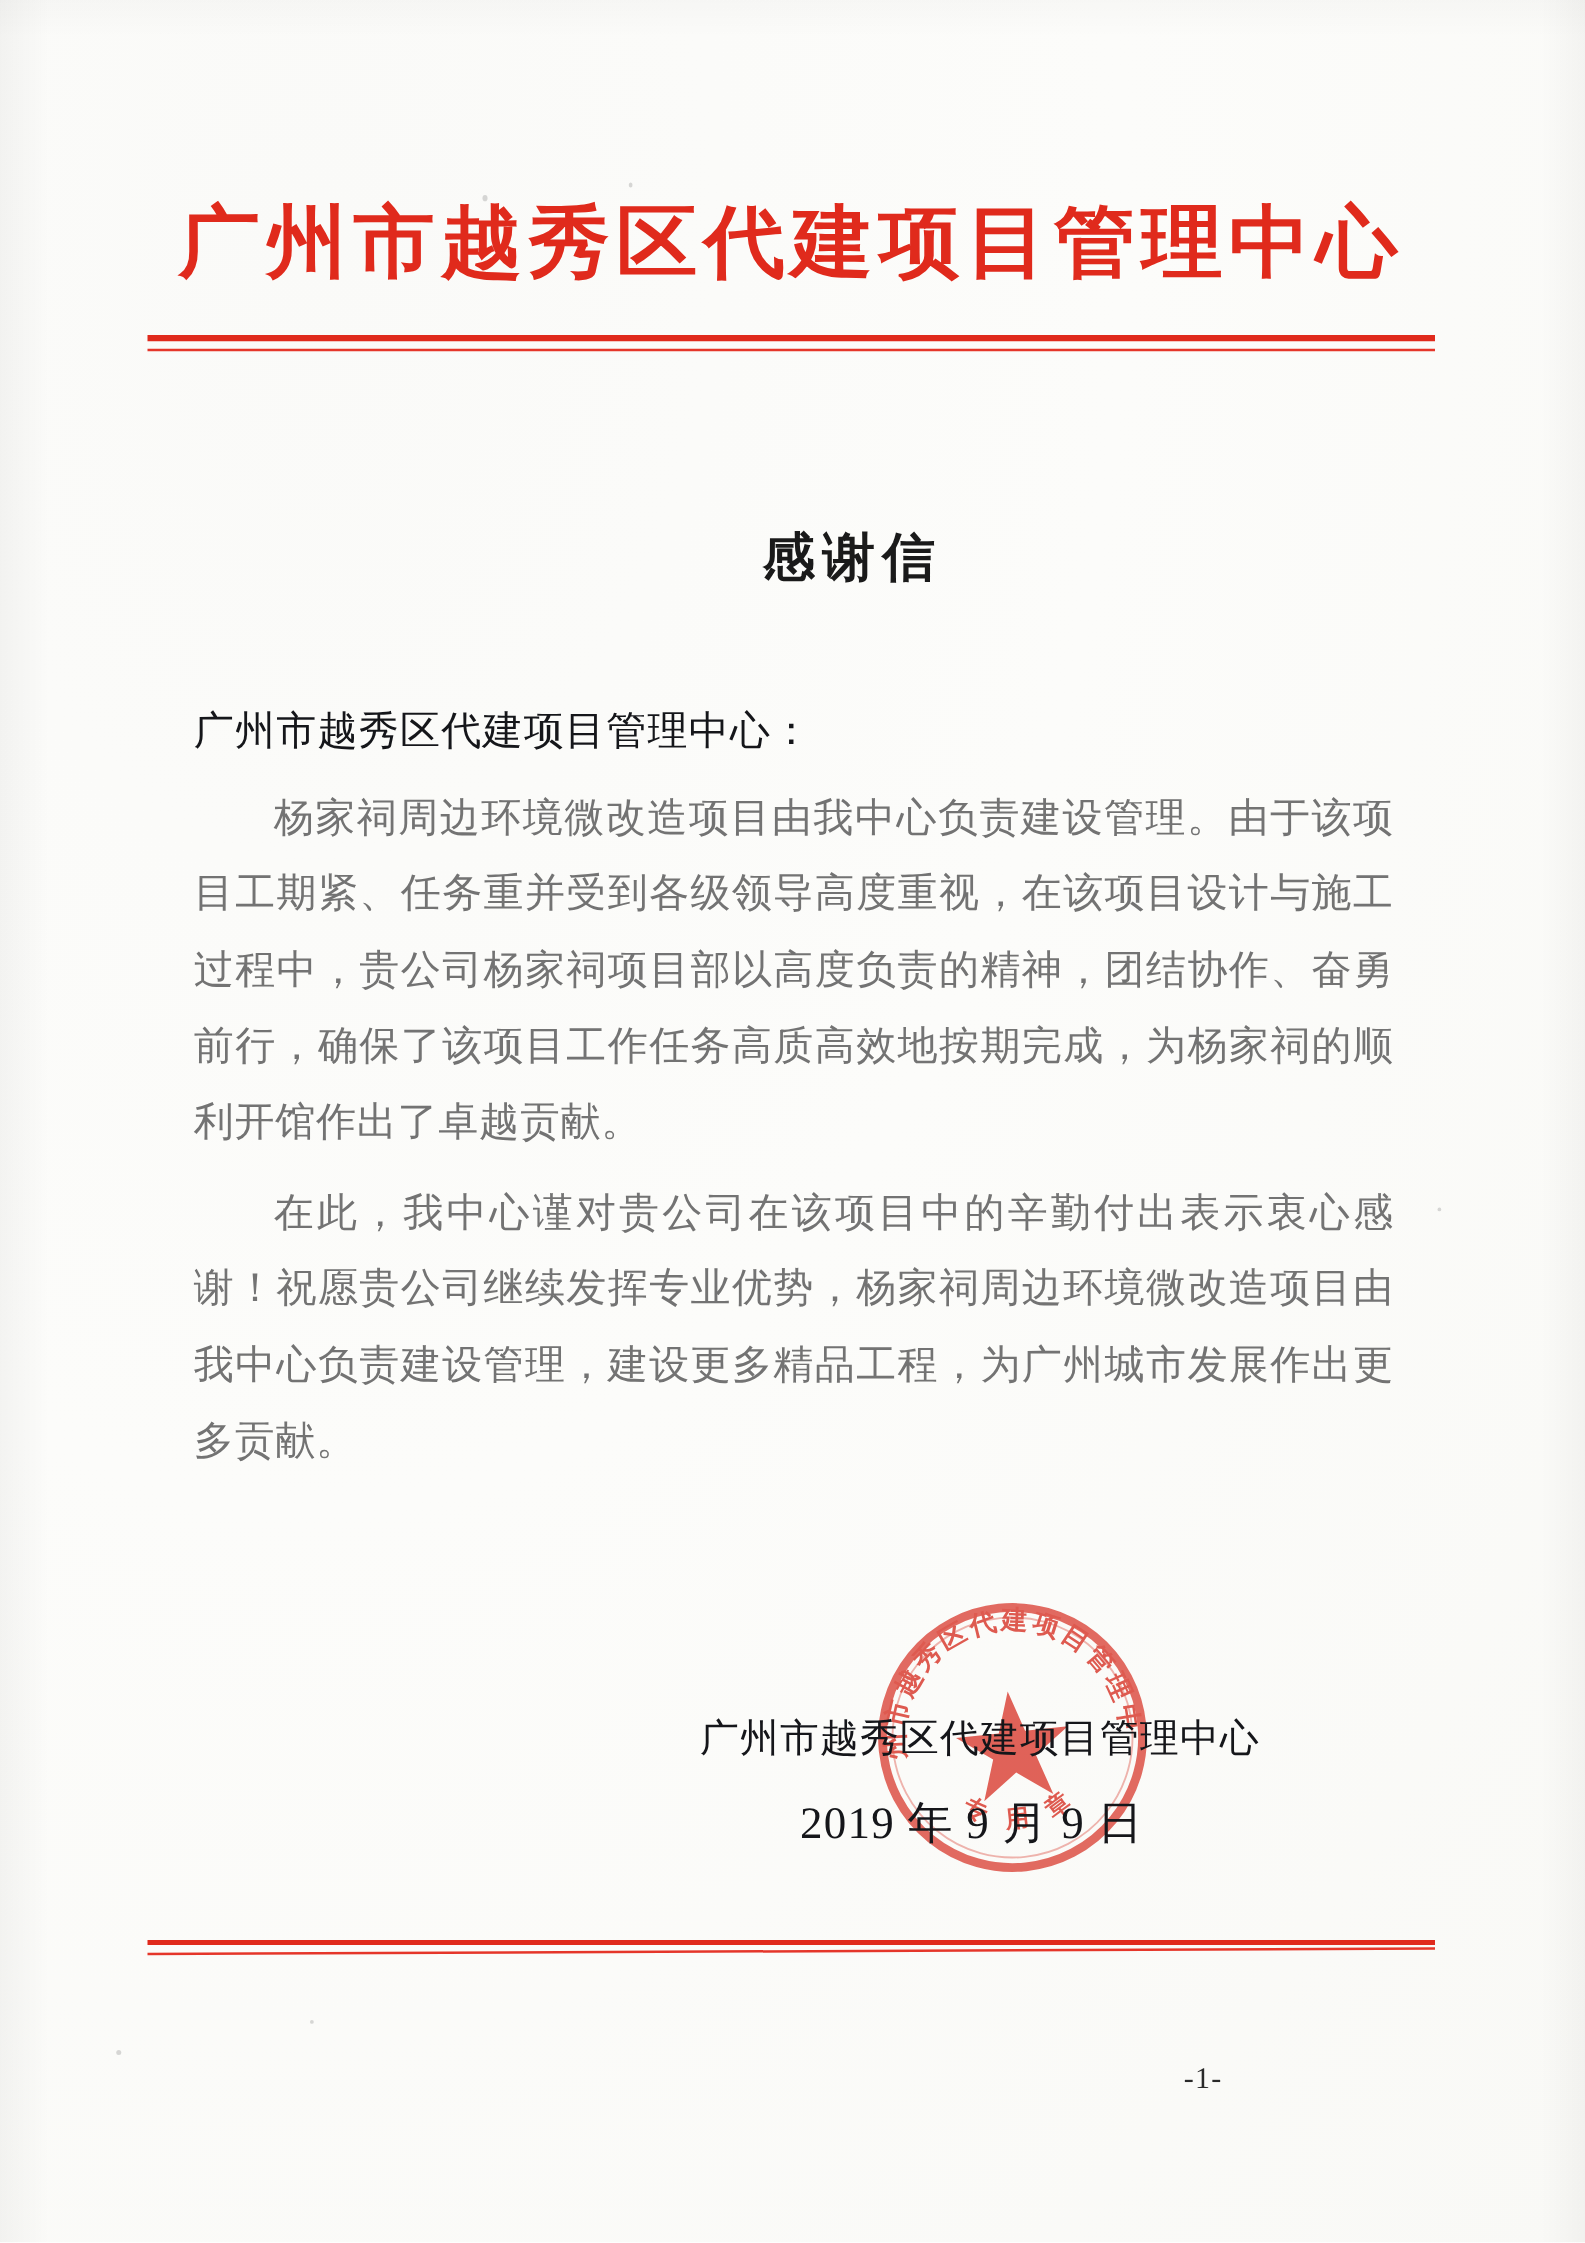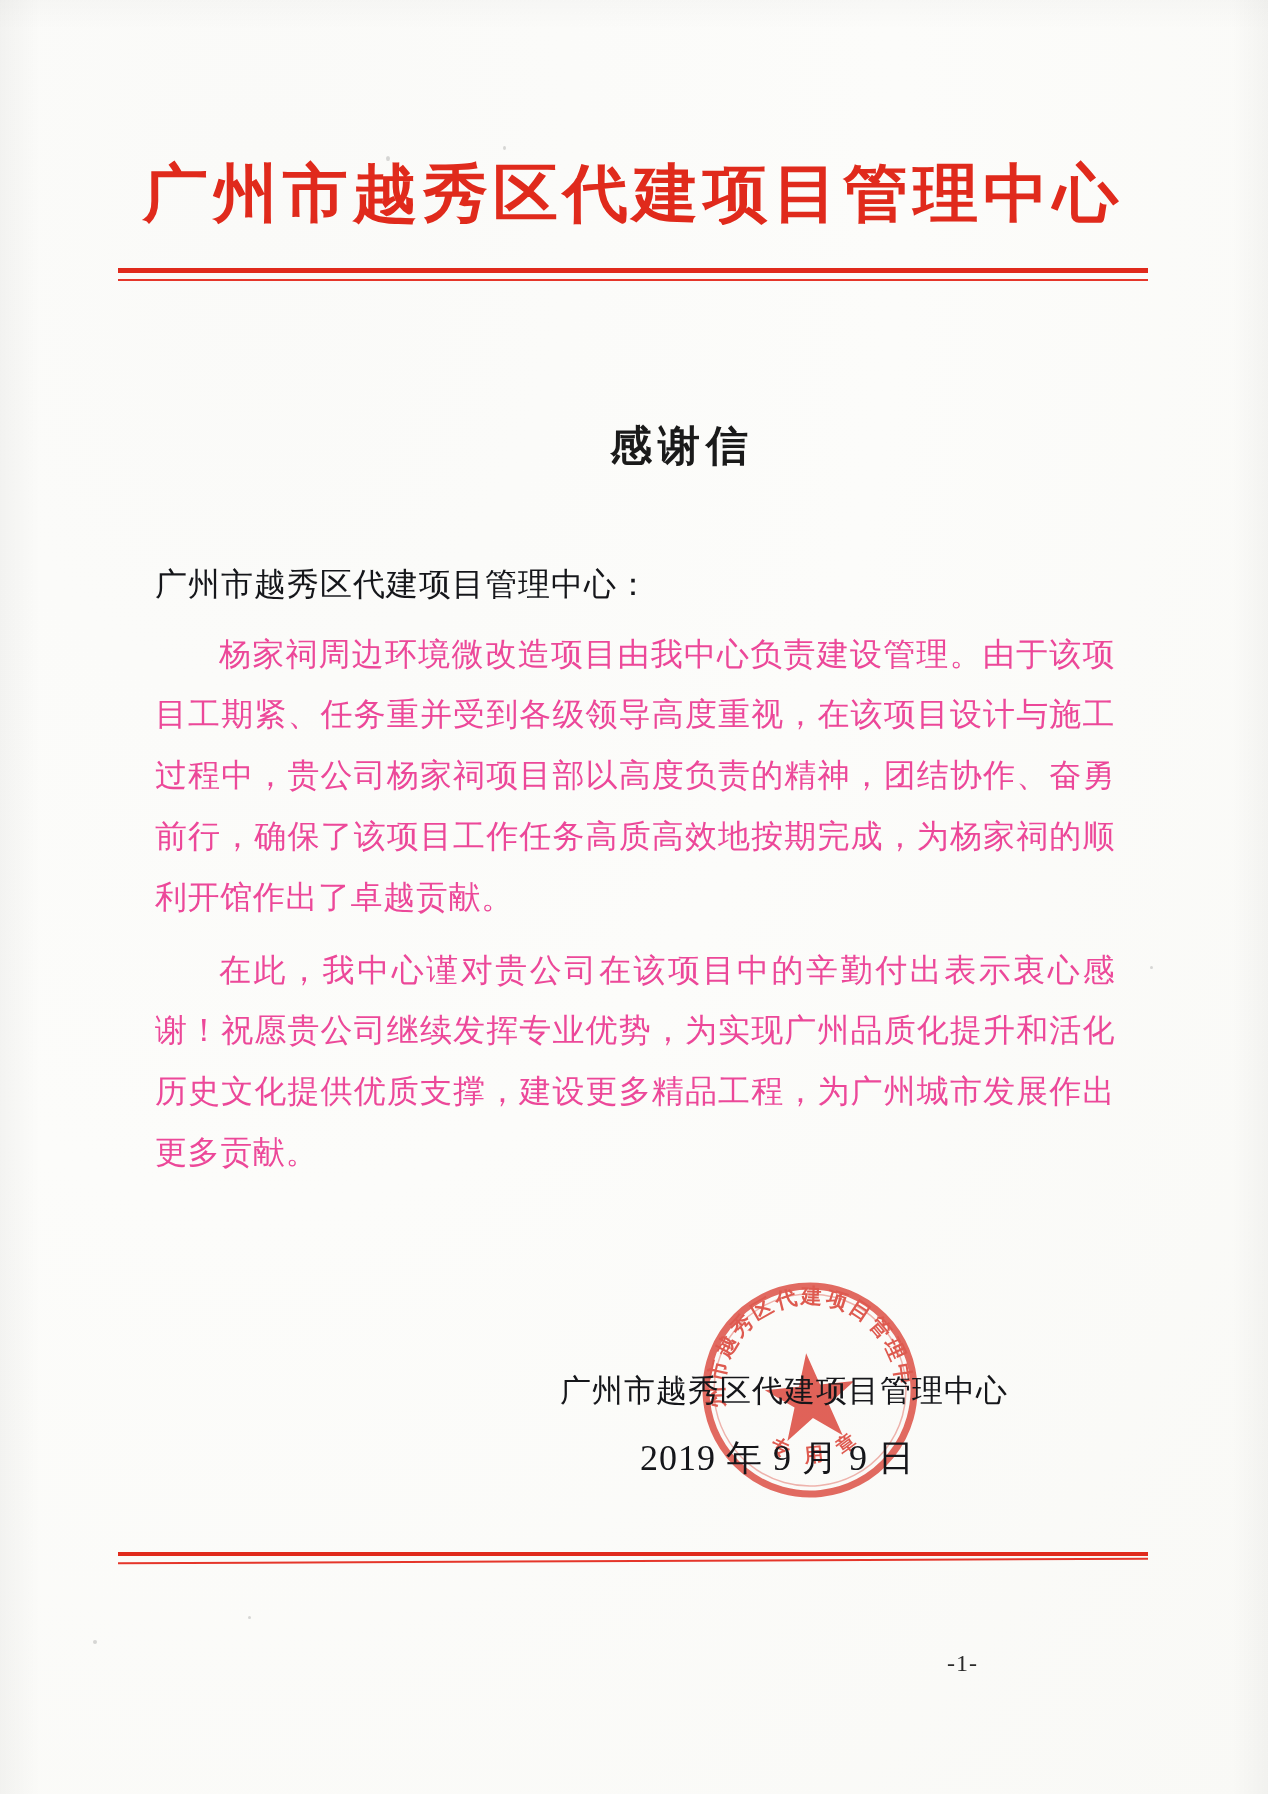--- a/index.html
+++ b/index.html
@@ -105,21 +105,21 @@
     color: #15161a;
     margin-bottom: 14px;
   }
   .para {
     font-size: 32px;
     line-height: 1.9;
     letter-spacing: 0.6px;
     text-indent: 2em;
     text-align: justify;
     text-justify: inter-ideograph;
-    color: #ec4899;
+    color: #737373;
     margin: 0 0 12px 0;
   }
 
   
   .signature {
     position: absolute;
     left: 560px;
     top: 1370px;
     width: 500px;
     text-align: left;
@@ -201,21 +201,21 @@
     <div class="letterhead-title">广州市越秀区代建项目管理中心</div>
   </div>
   <div class="rule-thick"></div>
   <div class="rule-thin"></div>
 
   <div class="doc-title">感谢信</div>
 
   <div class="body-block">
     <div class="salutation">广州市越秀区代建项目管理中心：</div>
     <p class="para">杨家祠周边环境微改造项目由我中心负责建设管理。由于该项目工期紧、任务重并受到各级领导高度重视，在该项目设计与施工过程中，贵公司杨家祠项目部以高度负责的精神，团结协作、奋勇前行，确保了该项目工作任务高质高效地按期完成，为杨家祠的顺利开馆作出了卓越贡献。</p>
-    <p class="para">在此，我中心谨对贵公司在该项目中的辛勤付出表示衷心感谢！祝愿贵公司继续发挥专业优势，为实现广州品质化提升和活化历史文化提供优质支撑，建设更多精品工程，为广州城市发展作出更多贡献。</p>
+    <p class="para">在此，我中心谨对贵公司在该项目中的辛勤付出表示衷心感谢！祝愿贵公司继续发挥专业优势，杨家祠周边环境微改造项目由我中心负责建设管理，建设更多精品工程，为广州城市发展作出更多贡献。</p>
   </div>
 
   <div class="seal">
     <svg width="230" height="230" viewBox="0 0 230 230" xmlns="http://www.w3.org/2000/svg">
       <defs>
         <path id="arcPath" d="M 28,115 A 87,87 0 1 1 202,115"></path>
         <path id="arcBottom" d="M 44,115 A 71,71 0 0 0 186,115"></path>
       </defs>
       <circle cx="115" cy="115" r="104" fill="none" stroke="#d8372b" stroke-width="7" opacity="0.9"></circle>
       <circle cx="115" cy="115" r="96" fill="none" stroke="#d8372b" stroke-width="1.5" opacity="0.45"></circle>

